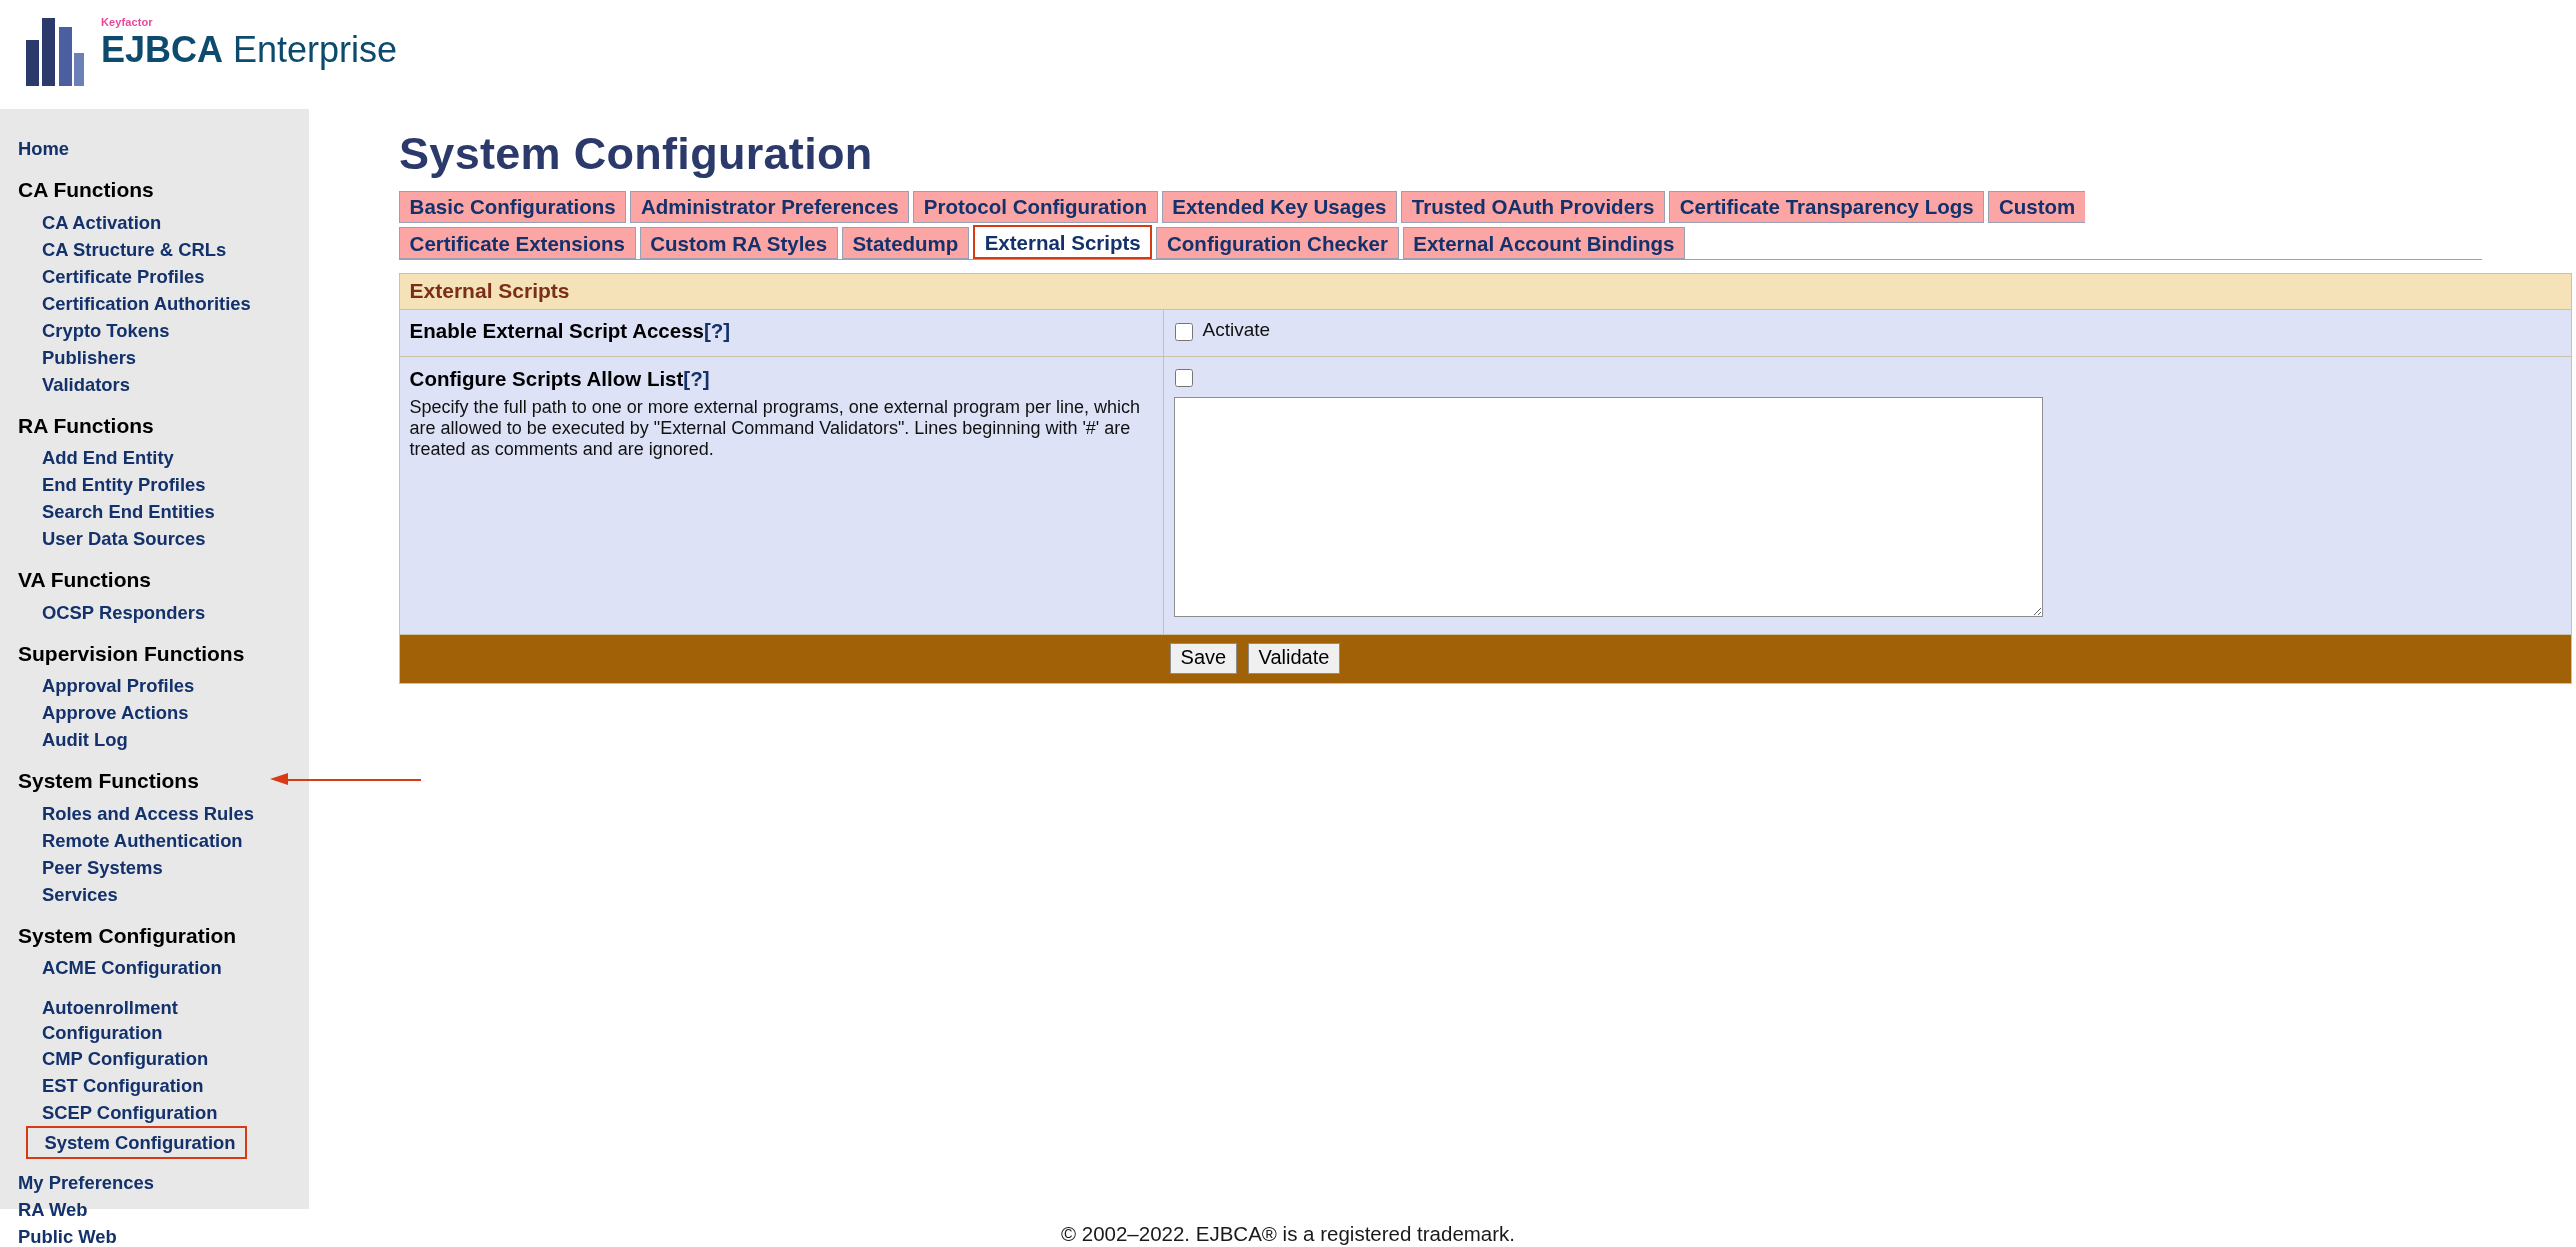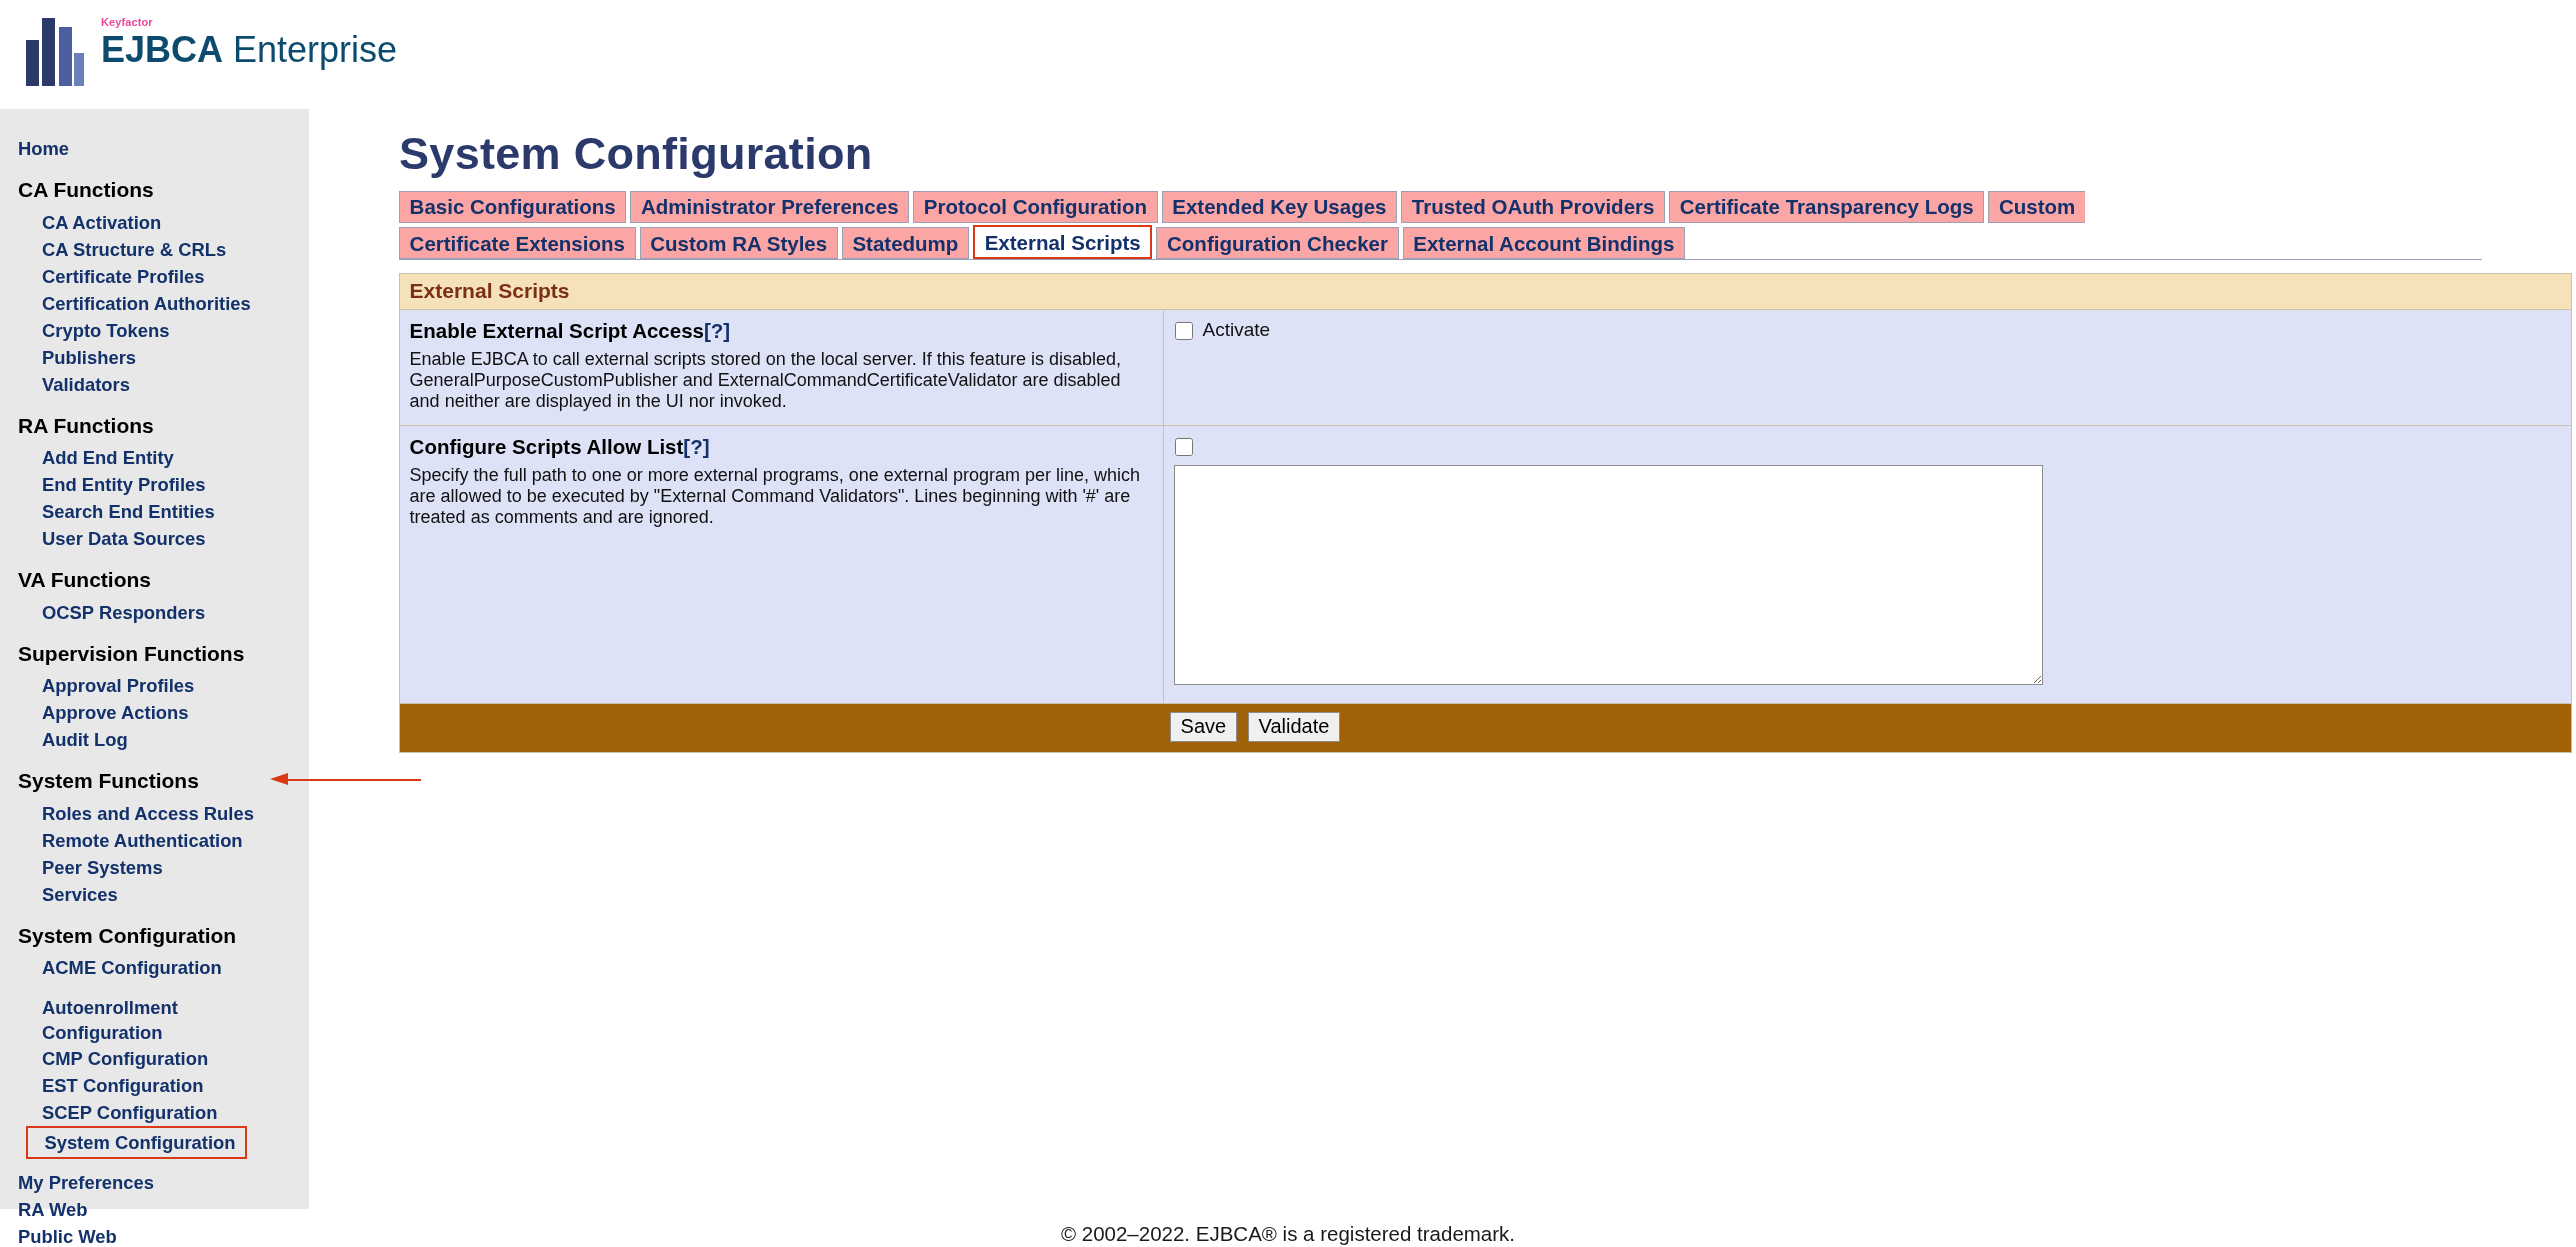--- a/index.html
+++ b/index.html
@@ -205,21 +205,21 @@
     font-weight: bold;
     color: #13316b;
     text-decoration: none;
   }
   .lbl-desc {
     font-size: 18px;
     color: #111;
     line-height: 21px;
     margin-top: 5.5px;
   }
-  .check-line { display: flex; align-items: center; }
+  .check-line { display: flex; align-items: flex-end; }
   input[type=checkbox] {
     width: 18px; height: 18px;
     margin: 2.7px 9.6px 0 1.4px;
   }
   .check-text {
     font-size: 19px;
     color: #111;
     line-height: 22px;
   }
   textarea.allowlist {
@@ -362,21 +362,20 @@
   <div id="panel">
     <div id="panel-head">
       <span>External Scripts</span>
     </div>
 
     <div class="row">
       <div class="cell-label">
         <div>
           <span class="lbl-strong">Enable External Script Access</span><a class="lbl-help" href="#">[?]</a>
         </div>
-        <div class="lbl-desc">Enable EJBCA to call external scripts stored on the local server. If this feature is disabled, GeneralPurposeCustomPublisher and ExternalCommandCertificateValidator are disabled and neither are displayed in the UI nor invoked.</div>
       </div>
       <div class="cell-field">
         <label class="check-line">
           <input type="checkbox" style="">
           <span class="check-text">Activate</span>
         </label>
       </div>
     </div>
 
     <div class="row">

